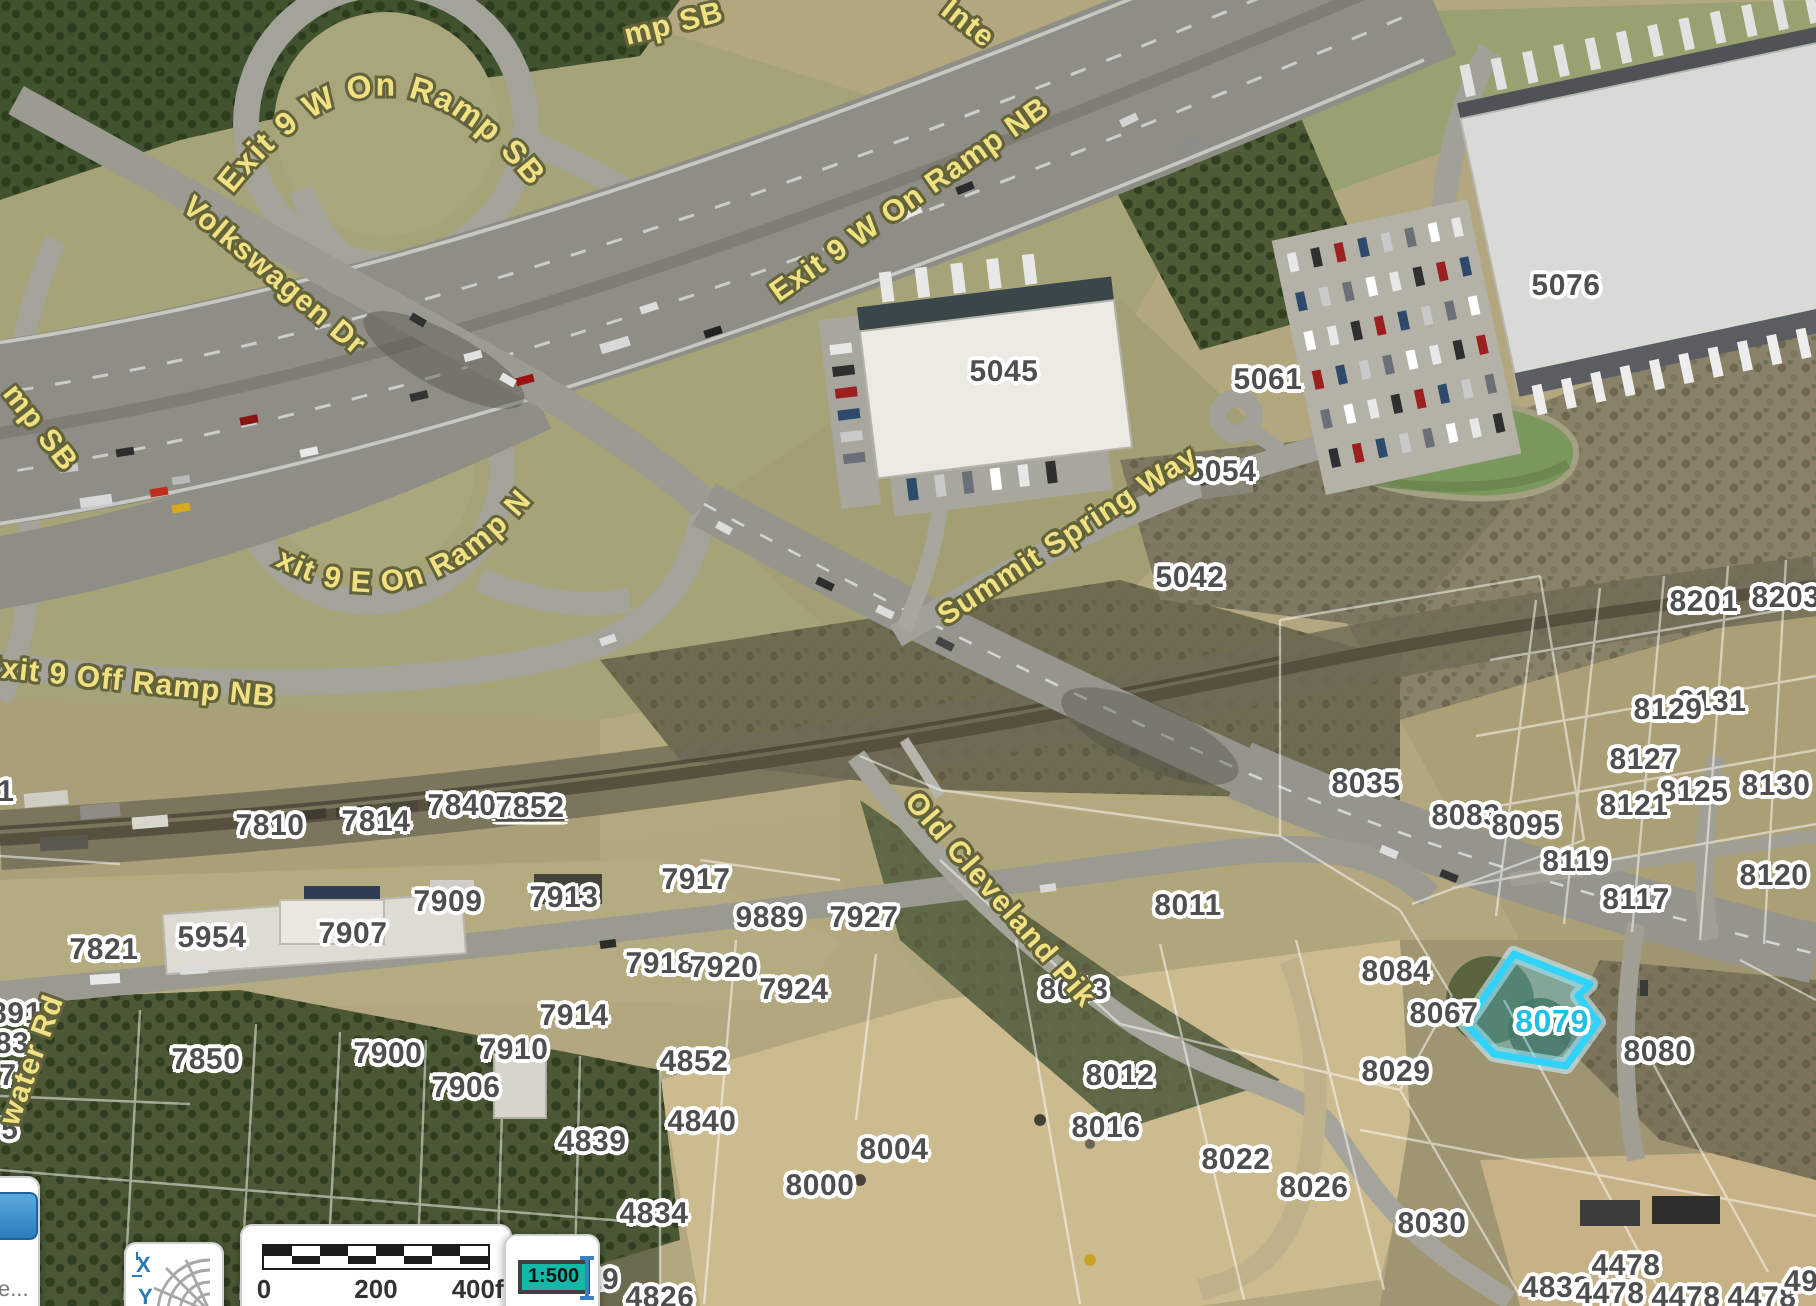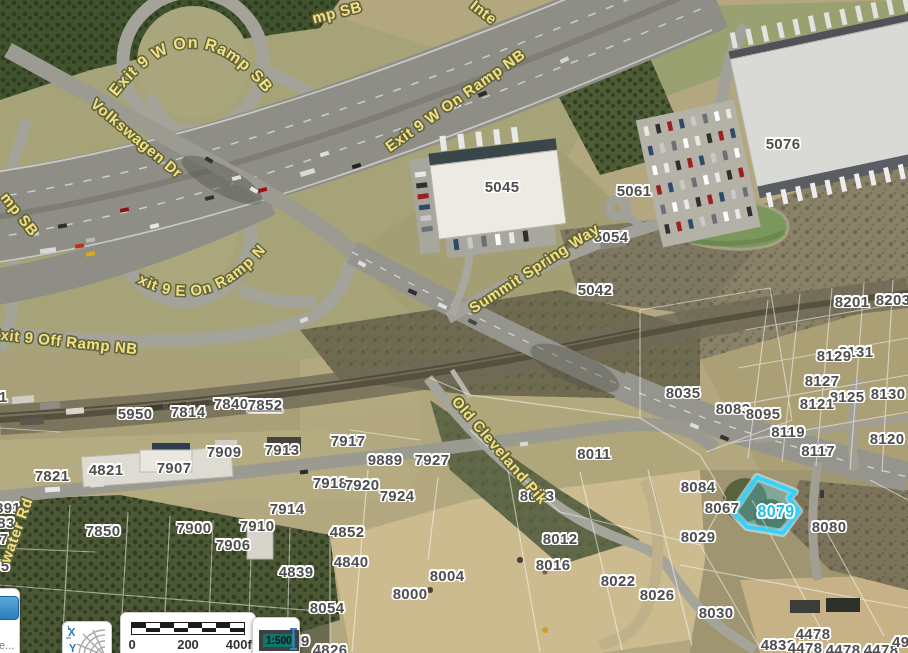--- a/index.html
+++ b/index.html
@@ -26,21 +26,21 @@
           background:linear-gradient(180deg,#5aa9de 0%,#2c7cba 100%);border:1px solid #1f639c}
   #panel-partial .mini-txt{position:absolute;left:24px;top:50px;font-size:11px;color:#777}
   #xy-btn{left:62px;top:621px;width:48px;height:40px}
   #scalebar{left:120px;top:612px;width:134px;height:49px}
   #scalebar .bar{position:absolute;left:10px;top:9px;width:112px;height:11px;border:1px solid #1c1c1c;background:#fff}
   #scalebar .sb-row{height:4.5px;background:repeating-linear-gradient(90deg,#1c1c1c 0 14px,#fff 14px 28px)}
   #scalebar .sb-row.alt{background:repeating-linear-gradient(90deg,#fff 0 14px,#1c1c1c 14px 28px)}
   #scalebar .ticks{position:absolute;left:0;top:24px;width:100%;height:18px;font-size:13px;font-weight:bold;color:#333}
   #scalebar .tick{position:absolute;transform:translateX(-50%)}
   #scaleind{left:252px;top:617px;width:46px;height:40px}
-  #scaleind .ratio-box{position:absolute;left:6px;top:12px;border:4px solid #404040;background:#0f766e;
+  #scaleind .ratio-box{position:absolute;left:6px;top:12px;border:2px solid #404040;background:#14b8a6;
           font-size:10px;font-weight:bold;color:#111;padding:1px 3px;letter-spacing:0}
   #scaleind .ibeam{position:absolute;left:36px;top:8px}
   .xyicon-x,.xyicon-y{font-family:"Liberation Sans",sans-serif;font-size:11px;font-weight:bold;fill:#2a7ab8}
 </style>
 </head>
 <body>
 
 <div class="stage">
 
 <svg class="map" width="908" height="653" viewBox="0 0 908 653">
@@ -373,40 +373,40 @@
       <div class="plabel" style="left: 560px; top: 538px;">8012</div>
       <div class="plabel" style="left: 553px; top: 564px;">8016</div>
       <div class="plabel" style="left: 618px; top: 580px;">8022</div>
       <div class="plabel" style="left: 657px; top: 594px;">8026</div>
       <div class="plabel" style="left: 716px; top: 612px;">8030</div>
       <div class="plabel" style="left: 447px; top: 575px; text-align: right;">8004</div>
       <div class="plabel" style="left: 410px; top: 593px;">8000</div>
       <div class="plabel" style="left: 347px; top: 531px;">4852</div>
       <div class="plabel" style="left: 351px; top: 561px;">4840</div>
       <div class="plabel" style="left: 296px; top: 571px;">4839</div>
-      <div class="plabel" style="left: 327px; top: 607px;">8054</div>
+      <div class="plabel" style="left: 327px; top: 607px;">4834</div>
       <div class="plabel" style="left: 330px; top: 649px;">4826</div>
       <div class="plabel" style="left: 778px; top: 644px;">4832</div>
       <div class="plabel" style="left: 813px; top: 633px;">4478</div>
       <div class="plabel" style="left: 805px; top: 647px;">4478</div>
       <div class="plabel" style="left: 843px; top: 649px;">4478</div>
       <div class="plabel" style="left: 881px; top: 649px;">4478</div>
       <div class="plabel" style="left: 905px; top: 641px;">491</div>
       <div class="plabel" style="left: 397px; top: 495px;">7924</div>
       <div class="plabel" style="left: 330px; top: 482px;">7918</div>
       <div class="plabel" style="left: 362px; top: 484px;">7920</div>
       <div class="plabel" style="left: 385px; top: 459px;">9889</div>
       <div class="plabel" style="left: 432px; top: 459px;">7927</div>
       <div class="plabel" style="left: 348px; top: 440px;">7917</div>
       <div class="plabel" style="left: 282px; top: 449px;">7913</div>
       <div class="plabel" style="left: 224px; top: 451px;">7909</div>
-      <div class="plabel" style="left: 174px; top: 467px;">7907</div>
-      <div class="plabel" style="left: 106px; top: 469px;">4821</div>
+      <div class="plabel" style="left: 156px; top: 467px; padding-left: 41px;">7907</div>
+      <div class="plabel" style="left: 106px; top: 469px;">5954</div>
       <div class="plabel" style="left: 52px; top: 475px;">7821</div>
-      <div class="plabel" style="left: 135px; top: 413px;">5950</div>
+      <div class="plabel" style="left: 135px; top: 413px;">7810</div>
       <div class="plabel" style="left: 188px; top: 411px;">7814</div>
       <div class="plabel" style="left: 231px; top: 403px;">7840</div>
       <div class="plabel" style="left: 265px; top: 404px; text-decoration: underline;">7852</div>
       <div class="plabel" style="left: 103px; top: 530px;">7850</div>
       <div class="plabel" style="left: 194px; top: 527px;">7900</div>
       <div class="plabel" style="left: 257px; top: 525px;">7910</div>
       <div class="plabel" style="left: 233px; top: 544px;">7906</div>
       <div class="plabel" style="left: 287px; top: 508px;">7914</div>
       <div class="plabel" style="left: 301px; top: 640px;">29</div>
       <div class="plabel" style="left: 8px; top: 507px;">891</div>

